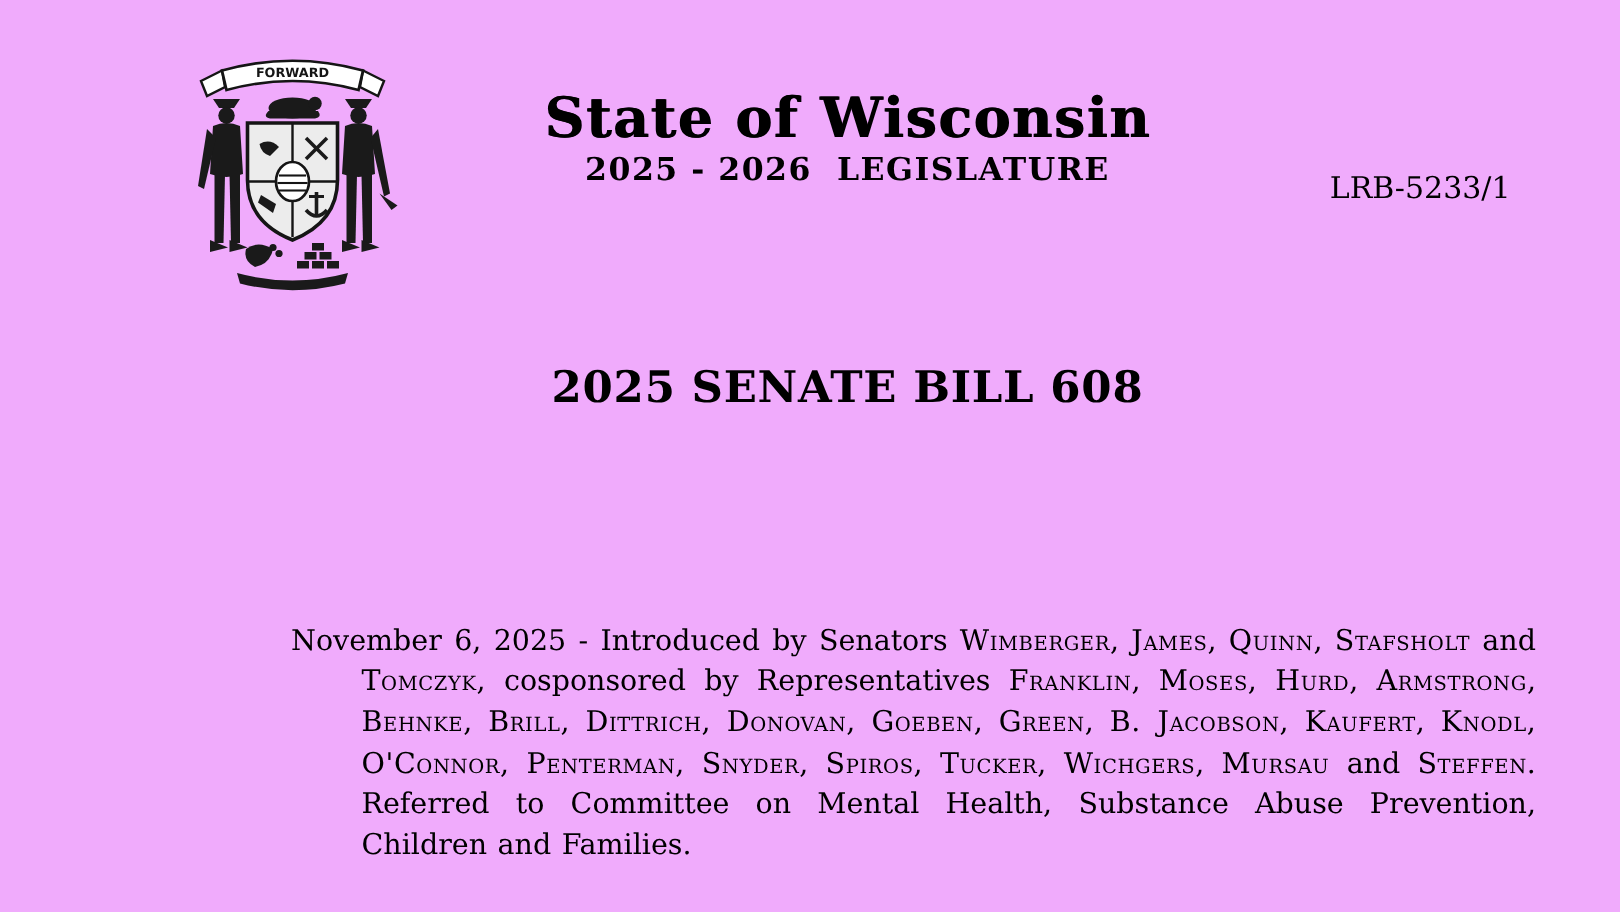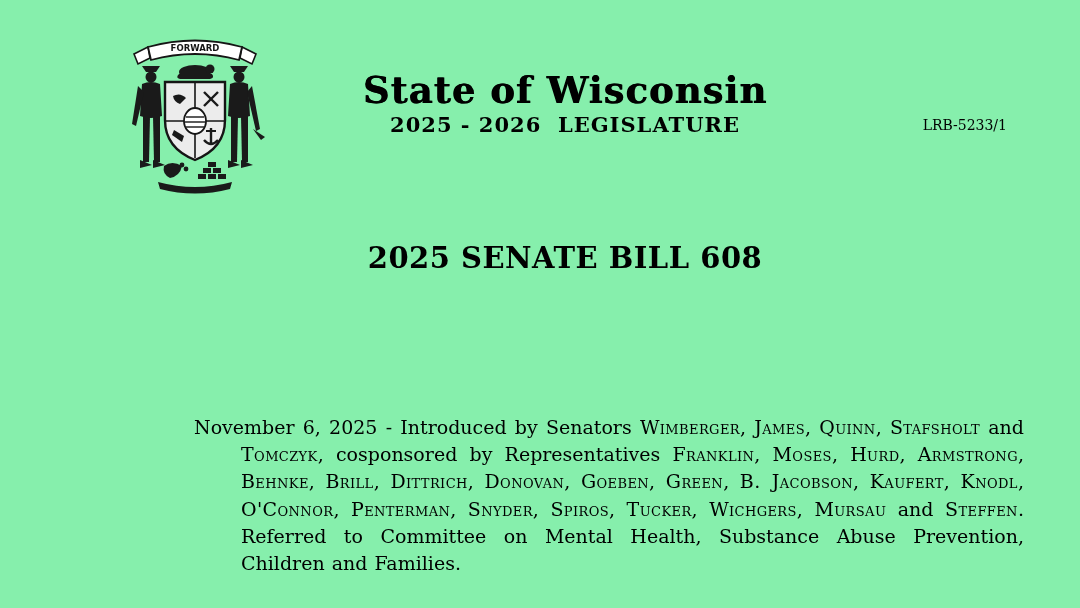--- a/index.html
+++ b/index.html
@@ -4,36 +4,36 @@
 <style>
   html, body {
     margin: 0;
     padding: 0;
     background: #ffffff;
   }
   .page {
     position: relative;
     width: 1080px;
     height: 608px;
-    background: #86efac;
+    background: #f0abfc;
     color: #000000;
     font-family: "DejaVu Serif", "Liberation Serif", serif;
     overflow: hidden;
   }
   .seal {
     position: absolute;
     left: 120px;
     top: 34px;
     width: 150px;
     height: 164px;
   }
   .masthead {
     position: absolute;
     left: 330px;
-    top: 68px;
+    top: 56px;
     width: 470px;
     text-align: center;
   }
   .state-title {
     font-size: 37px;
     font-weight: 900;
     letter-spacing: 1px;
     line-height: 44px;
     font-family: "DejaVu Serif", "Liberation Serif", serif;
     text-shadow: 0.6px 0 0 #000;
@@ -44,21 +44,21 @@
     letter-spacing: 1px;
     line-height: 24px;
     white-space: pre;
     margin-top: 1px;
   }
   .lrb-block {
     position: absolute;
     right: 73px;
     top: 112px;
     text-align: left;
-    font-size: 14px;
+    font-size: 20px;
     line-height: 26px;
   }
   .bill-heading {
     position: absolute;
     left: 25px;
     top: 241px;
     width: 1080px;
     margin: 0;
     text-align: center;
     font-size: 29px;

